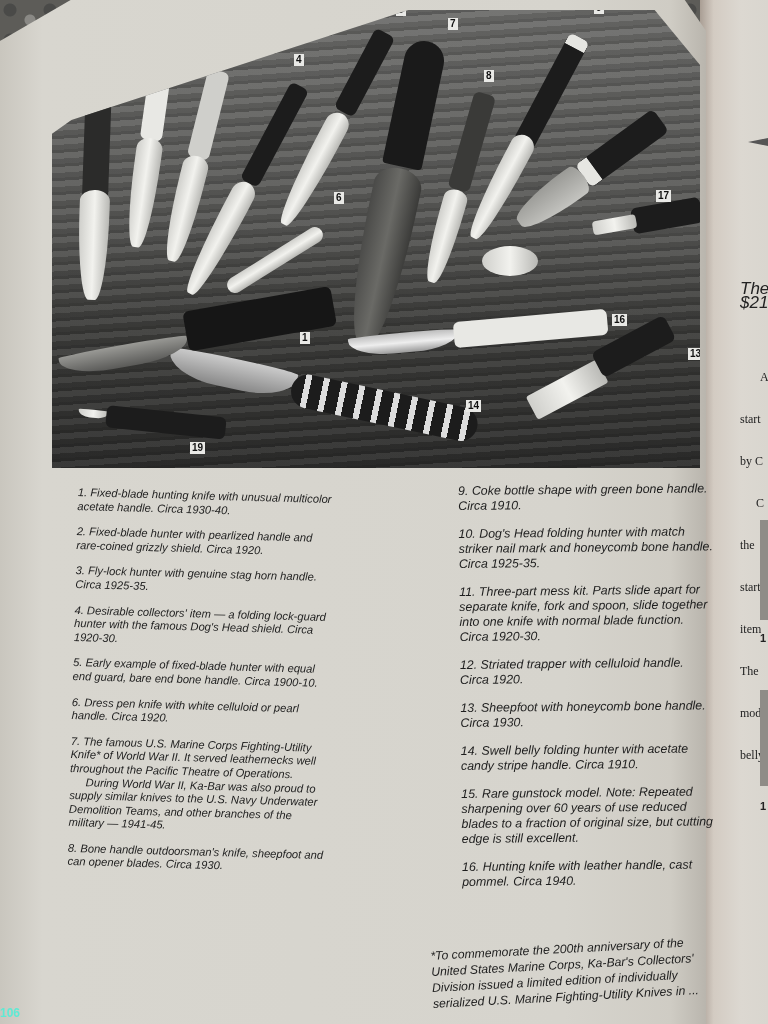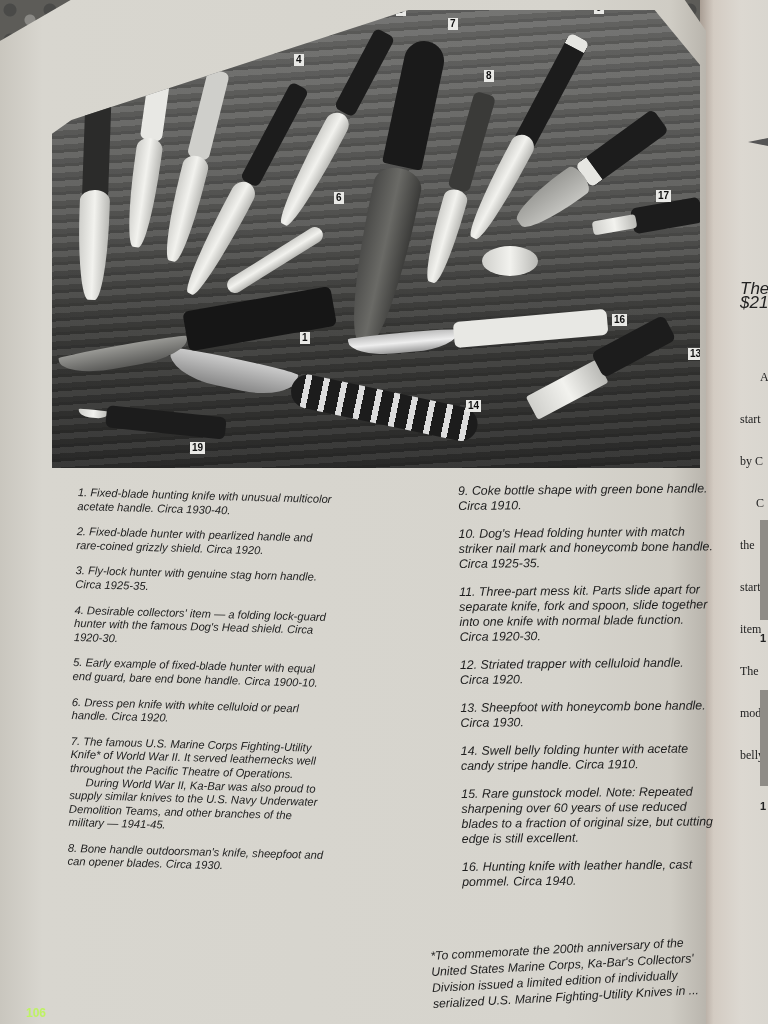--- a/index.html
+++ b/index.html
@@ -37,21 +37,21 @@
     padding:0 2px; line-height:12px;
   }
   .captions { position:absolute; font-style:italic; color:#1e1e1e; font-size:11.2px; line-height:13.6px; }
   .col-left { left:78px; top:486px; width:260px; transform:rotate(1.6deg); transform-origin:left top; }
   .col-right { left:458px; top:484px; width:255px; transform:rotate(-0.6deg); transform-origin:left top; font-size:12.4px; line-height:15px; }
   .cap { margin:0 0 12px 0; white-space:pre-line; }
   .col-right .cap { margin-bottom:13px; }
   .indent { text-indent:16px; }
   .footnote { position:absolute; left:430px; top:948px; width:270px; font-style:italic; color:#1e1e1e;
     font-size:12.2px; line-height:16px; transform:rotate(-3deg); transform-origin:left top; white-space:pre-line; }
-  .page-number { position:absolute; left:26px; top:1006px; font-size:12px; font-weight:bold; color:#bef264; }
+  .page-number { position:absolute; left:0; top:1006px; font-size:12px; font-weight:bold; color:#5eead4; }
   .rp-text { position:absolute; left:740px; font-family:"Liberation Serif", serif; font-size:12px; color:#222; line-height:14px; white-space:pre; }
   .rp-price { top:282px; font-style:italic; font-family:"Liberation Sans", sans-serif; font-size:17px; }
   .rp-body { top:342px; }
   .rp-img { position:absolute; left:760px; width:8px; background:#8f8c87; }
   .rp-fig { position:absolute; left:760px; font-size:11px; font-weight:bold; color:#222; }
   .arrow { position:absolute; left:748px; top:138px; width:20px; height:8px; background:#555; clip-path:polygon(0 50%, 100% 0, 100% 100%); }
 </style>
 </head>
 <body>
 

